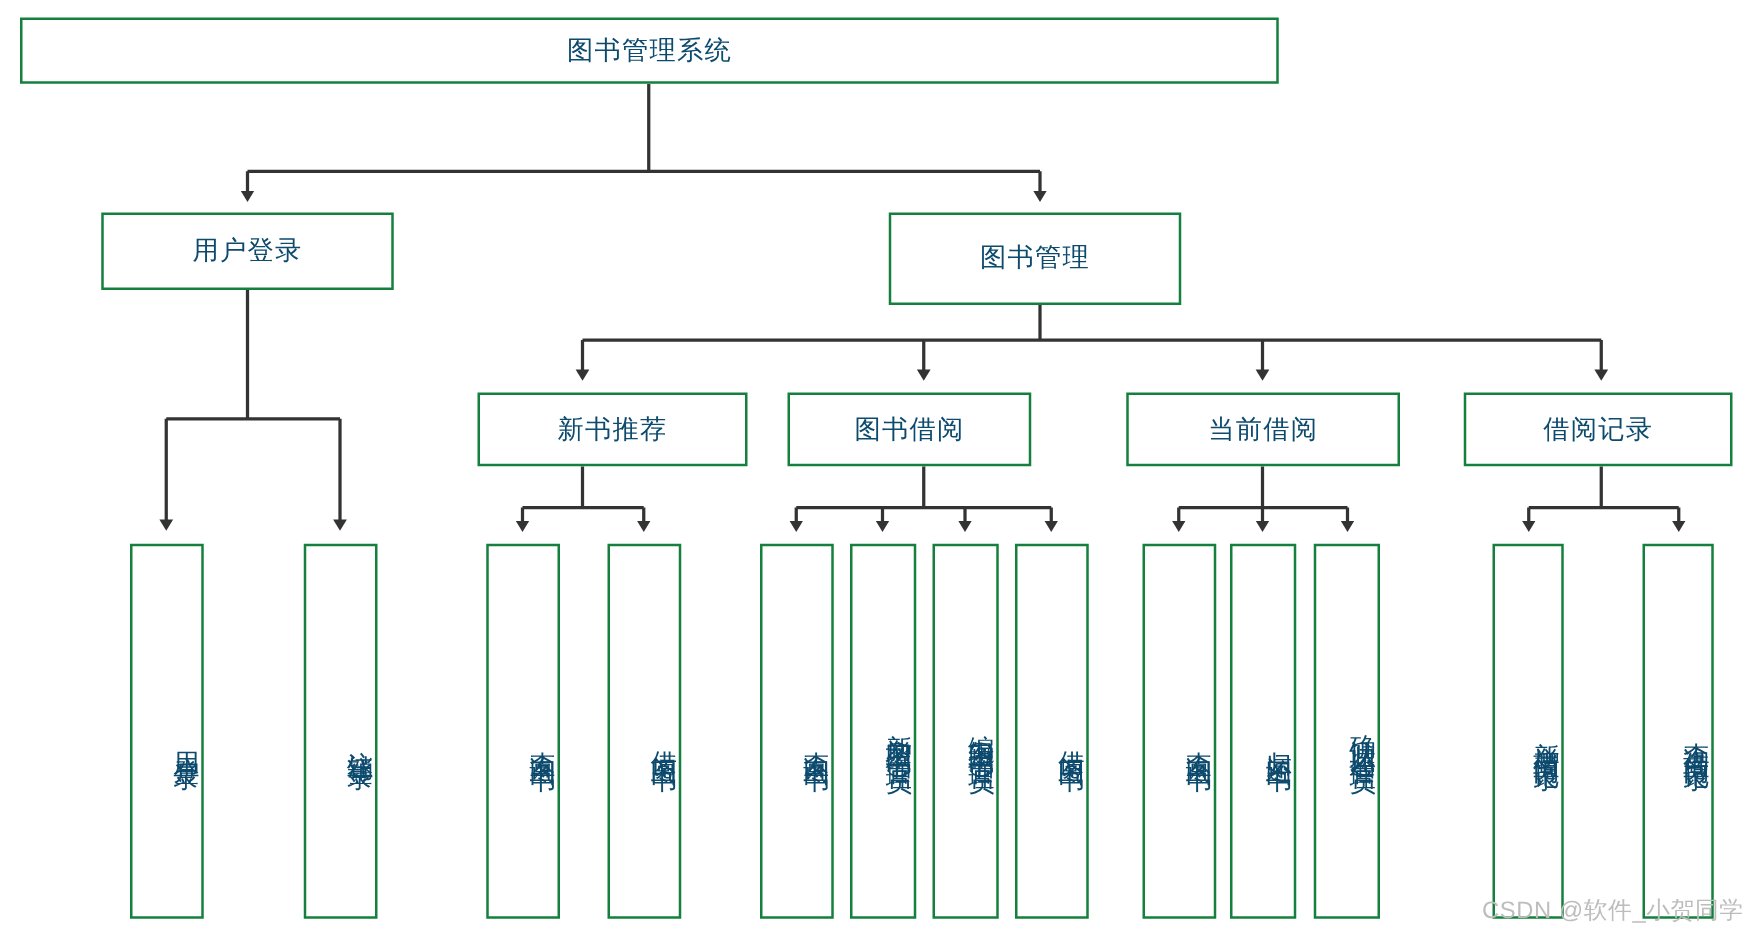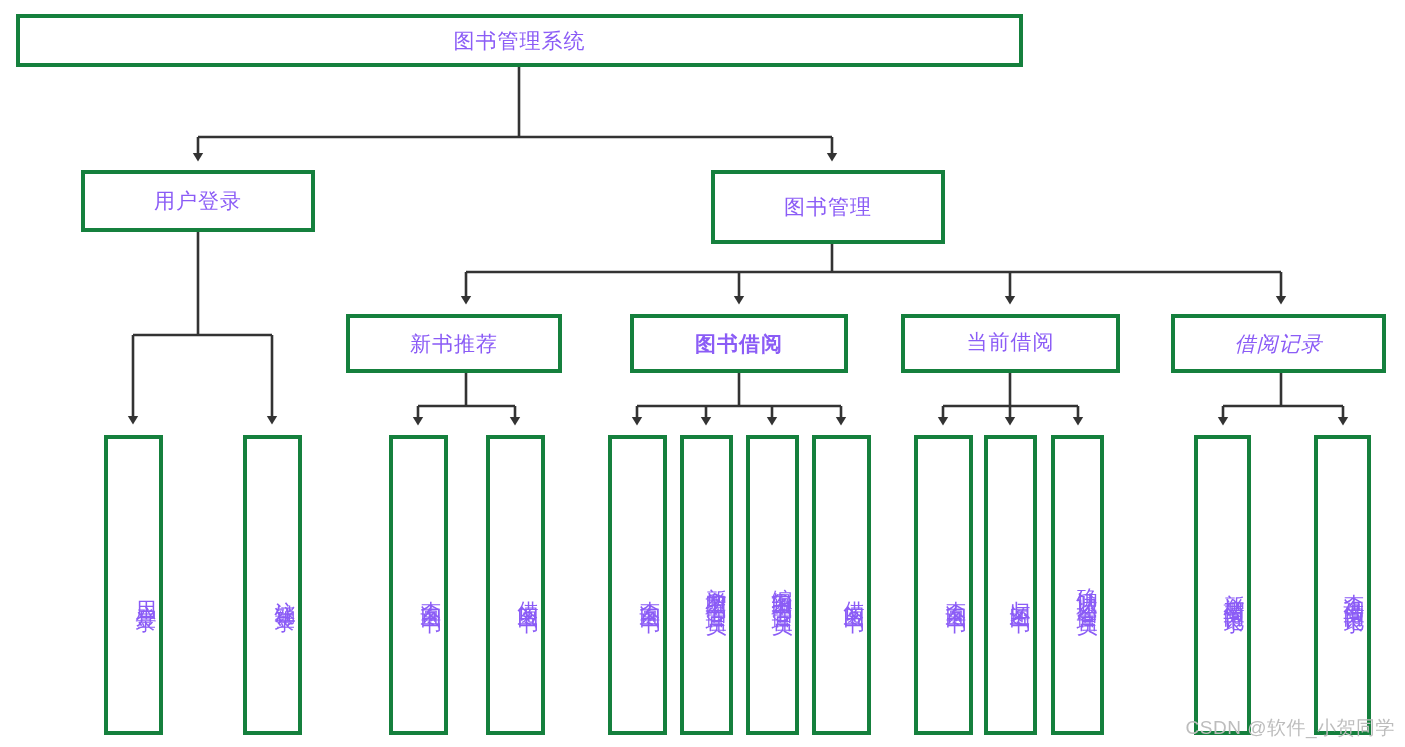--- a/index.html
+++ b/index.html
@@ -23,25 +23,25 @@
     left: 0;
     top: 0;
     width: 1405px;
     height: 747px;
     pointer-events: none;
   }
   .node {
     position: absolute;
     box-sizing: border-box;
     background: #ffffff;
-    border: 4px solid #15803d;
+    border: 2px solid #15803d;
     display: flex;
     align-items: center;
     justify-content: center;
-    color: #8b5cf6;
+    color: #0c4a6e;
     z-index: 2;
   }
   .node-h {
     font-size: 21px;
     line-height: 1.2;
     letter-spacing: 1px;
     white-space: nowrap;
   }
   .node-v {
     writing-mode: vertical-rl;
@@ -121,24 +121,24 @@
       <path d="M1223,406 L1223,421" marker-end="url(#arrow)"></path>
       <path d="M1343,406 L1343,421" marker-end="url(#arrow)"></path>
     </g>
   </svg>
 
   <div class="node node-h" style="left:16px; top:14px; width:1007px; height:53px;">图书管理系统</div>
 
   <div class="node node-h" style="left:81px; top:170px; width:234px; height:62px;">用户登录</div>
   <div class="node node-h" style="left:711px; top:170px; width:234px; height:74px;">图书管理</div>
 
-  <div class="node node-h" style="left:346px; top:314px; width:216px; height:59px;">新书推荐</div>
-  <div class="node node-h" style="left:630px; top:314px; width:218px; height:59px;font-weight:bold;">图书借阅</div>
-  <div class="node node-h" style="left:901px; top:314px; width:219px; height:59px;font-family:Liberation Mono, monospace;">当前借阅</div>
-  <div class="node node-h" style="left:1171px; top:314px; width:215px; height:59px;font-style:italic;">借阅记录</div>
+  <div class="node node-h" style="left:382px; top:314px; width:216px; height:59px;">新书推荐</div>
+  <div class="node node-h" style="left:630px; top:314px; width:195px; height:59px;">图书借阅</div>
+  <div class="node node-h" style="left:901px; top:314px; width:219px; height:59px;">当前借阅</div>
+  <div class="node node-h" style="left:1171px; top:314px; width:215px; height:59px;">借阅记录</div>
 
   <div class="node node-v" style="left:104px; top:435px; width:59px; height:300px;">用户登录</div>
   <div class="node node-v" style="left:243px; top:435px; width:59px; height:300px;">注销登录</div>
 
   <div class="node node-v" style="left:389px; top:435px; width:59px; height:300px;">查询图书</div>
   <div class="node node-v" style="left:486px; top:435px; width:59px; height:300px;">借阅图书</div>
 
   <div class="node node-v" style="left:608px; top:435px; width:59px; height:300px;">查询图书</div>
   <div class="node node-v tall" style="left:680px; top:435px; width:53px; height:300px;">新增图书（管理员）</div>
   <div class="node node-v tall" style="left:746px; top:435px; width:53px; height:300px;">编辑图书（管理员）</div>

